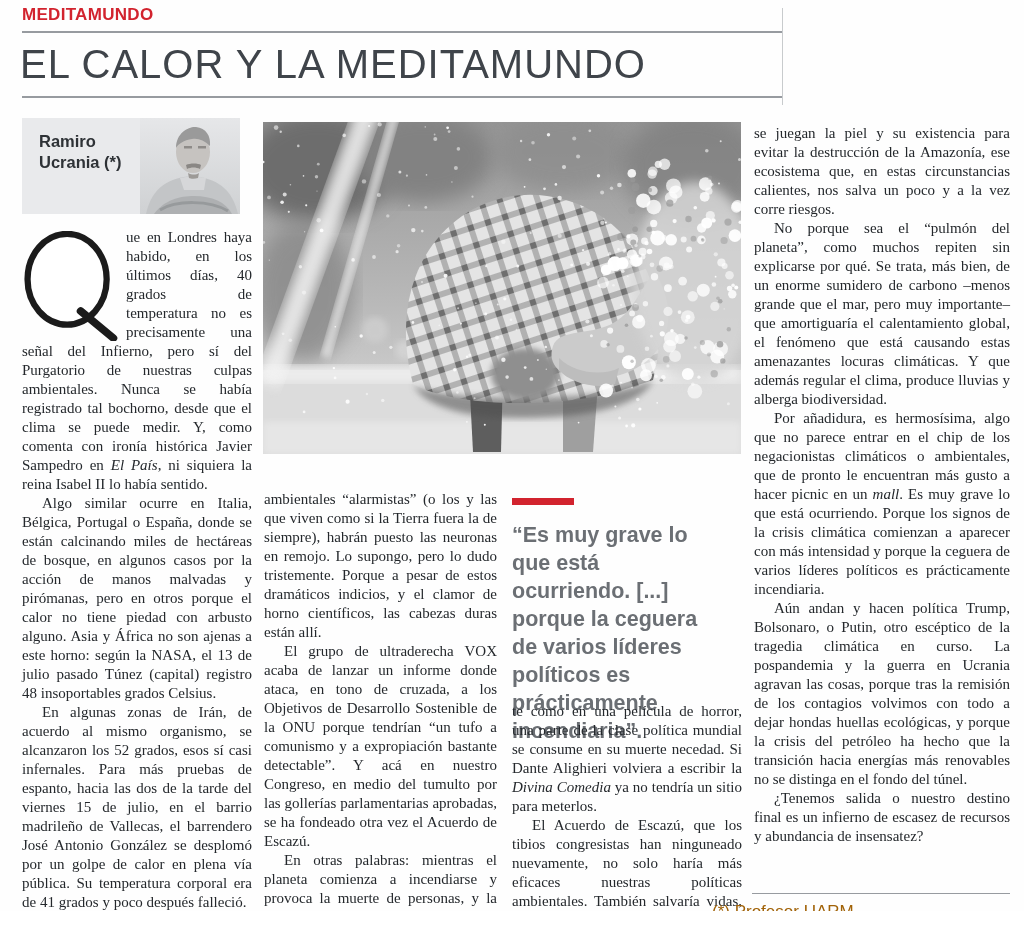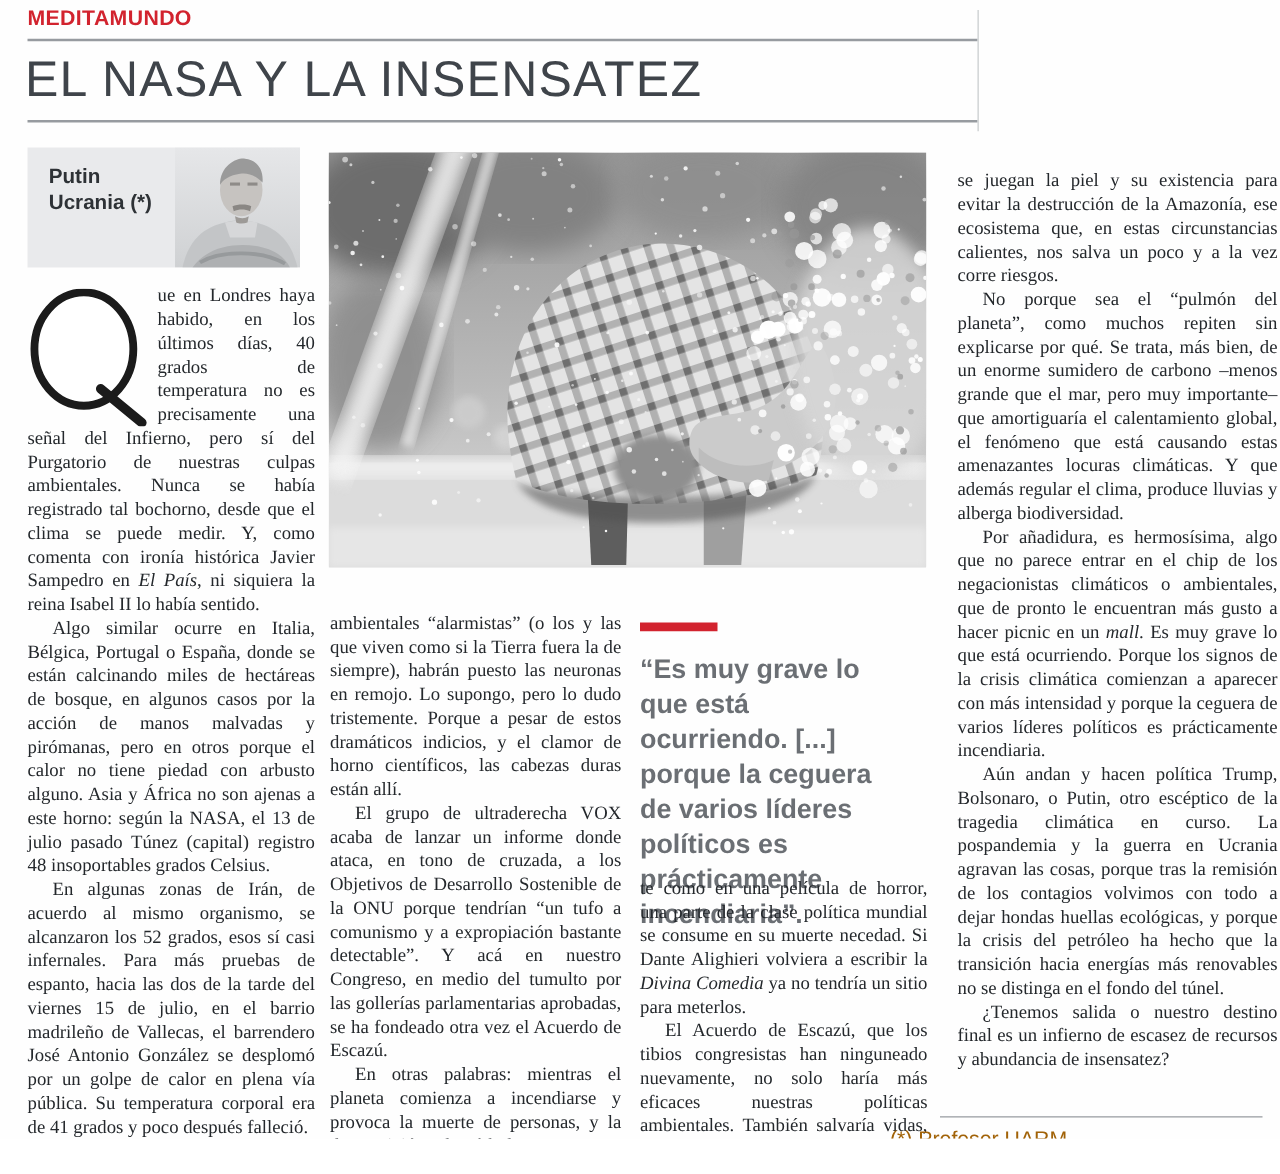--- a/index.html
+++ b/index.html
@@ -16,21 +16,21 @@
   .headline{position:absolute;left:20px;top:42px;font-family:"Liberation Sans","DejaVu Sans",sans-serif;
         font-weight:300;font-size:40px;letter-spacing:1px;color:var(--headline,#3f444a);white-space:nowrap;}
 
   
   .col{position:absolute;font-size:15px;line-height:19px;text-align:justify;}
   .col p{margin:0;}
   .col p.indent{text-indent:20px;}
   #col1{left:22px;top:228px;width:230px;}
   #col2{left:264px;top:490px;width:233px;}
   #col3-text{left:512px;top:702px;width:230px;}
-  #col4{left:754px;top:136px;width:256px;margin-left:12px;}
+  #col4{left:754px;top:124px;width:256px;}
 
   
   .author-box{position:absolute;left:22px;top:118px;width:218px;height:96px;background:var(--author-box-bg,#e9eaec);}
   .author-name{position:absolute;left:17px;top:13px;font-family:"Liberation Sans","DejaVu Sans",sans-serif;
         font-weight:bold;font-size:16.5px;line-height:21px;color:#2e3236;}
   .author-photo{position:absolute;right:0;top:0;width:100px;height:96px;}
 
   
   .dropcap{float:left;width:96px;height:110px;margin:3px 8px 0 0;}
 
@@ -48,27 +48,27 @@
   .footer-credit{position:absolute;left:712px;top:902px;width:256px;
         font-family:"Liberation Sans","DejaVu Sans",sans-serif;font-size:17px;color:#a16207;}
 </style>
 </head>
 <body>
 
 <div id="page">
 
   <div class="section-label">MEDITAMUNDO</div>
   <div class="rule rule-top"></div>
-  <h1 class="headline" style="margin:0;">EL NASA Y LA INSENSATEZ</h1>
+  <h1 class="headline" style="margin:0;">EL CALOR Y LA MEDITAMUNDO</h1>
   <div class="rule rule-headline"></div>
   <div class="v-divider"></div>
 
   <div class="author-box">
     <div class="author-name">
-      <span>Putin</span><br>
+      <span>Ramiro</span><br>
       <span>Ucrania (*)</span>
     </div>
     <svg class="author-photo" viewBox="0 0 100 96" preserveAspectRatio="none">
       <defs>
         <linearGradient id="apg" x1="0" y1="0" x2="0" y2="1">
           <stop offset="0" stop-color="#e6e7e9"></stop>
             <stop offset="1" stop-color="#cfd1d3"></stop>
         </linearGradient>
       </defs>
       <rect width="100" height="96" fill="url(#apg)"></rect>

